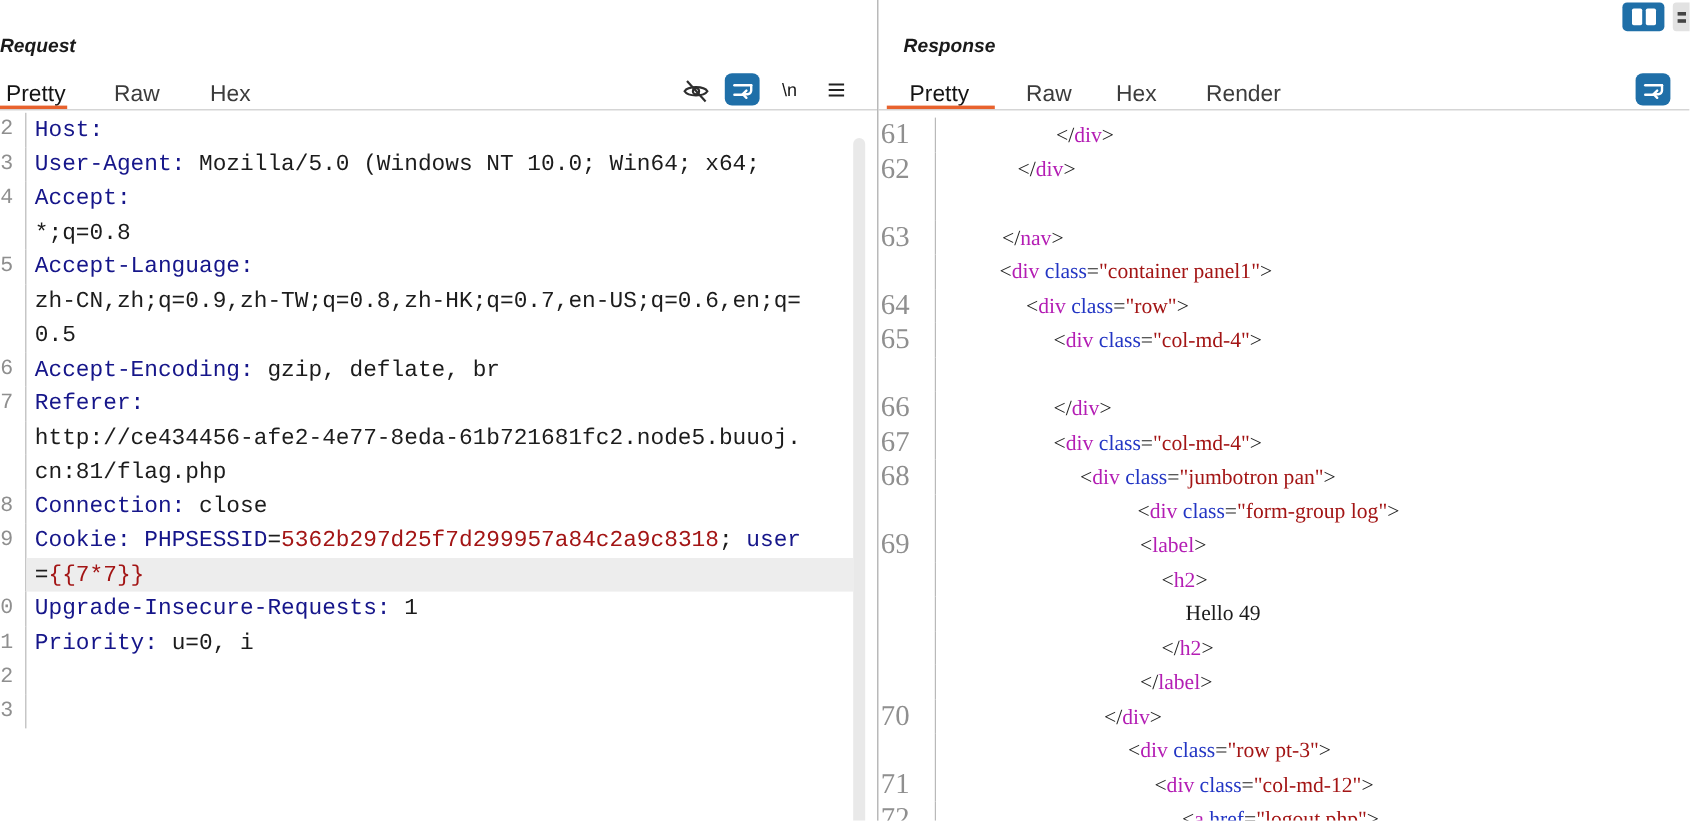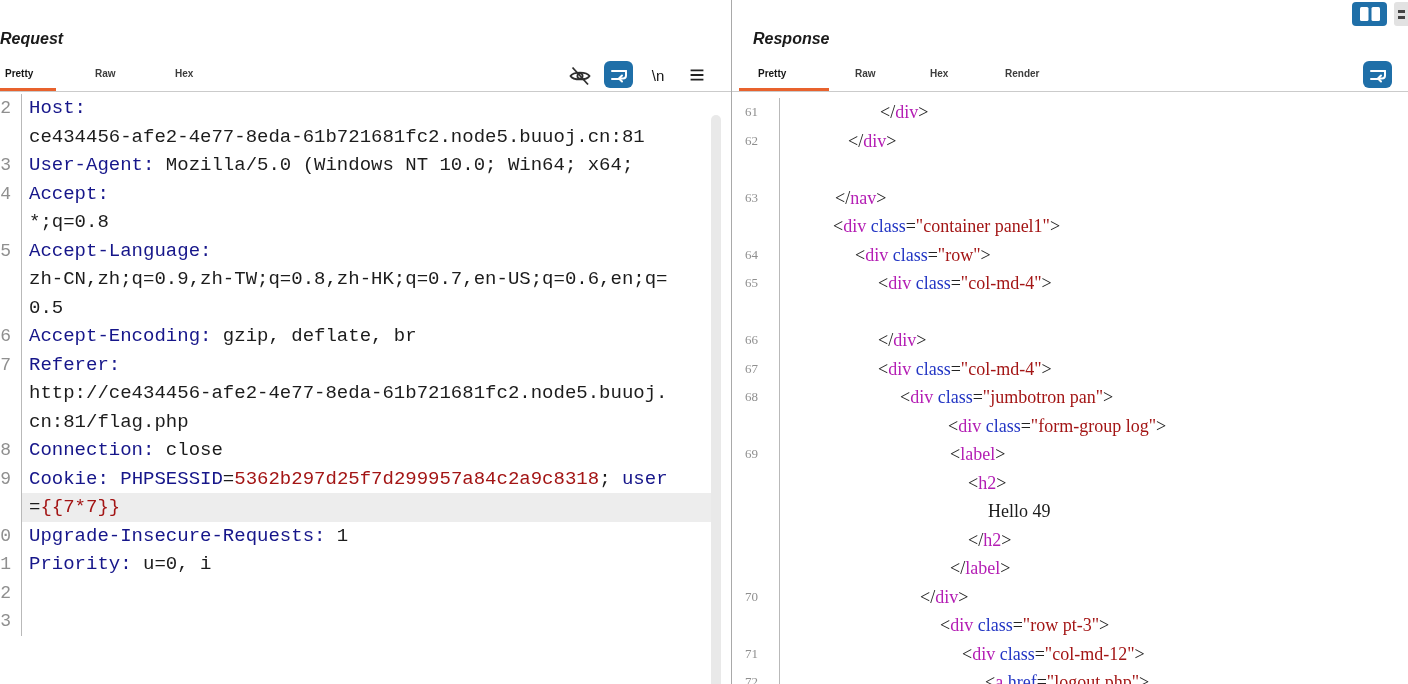--- a/index.html
+++ b/index.html
@@ -4,32 +4,32 @@
 <style>
   html,body{margin:0;padding:0;}
   body{width:1408px;height:684px;background:#fff;overflow:hidden;position:relative;
        font-family:"Liberation Sans",sans-serif;}
   .panel{position:absolute;top:0;height:684px;}
   #panel-request{left:0;width:731px;}
   #panel-response{left:731px;width:677px;border-left:1px solid #a9a9a9;box-sizing:border-box;}
   .panel-title{position:absolute;top:30px;font-size:16px;font-weight:bold;color:#1a1a1a;font-style:italic;}
   #panel-request .panel-title{left:0;}
   #panel-response .panel-title{left:21px;}
-  .tab{position:absolute;top:68px;font-size:10px;color:#3c3c3c;cursor:pointer;font-weight:bold;}
+  .tab{position:absolute;top:68px;font-size:19px;color:#3c3c3c;cursor:pointer;}
   .tab.active{color:#141414;}
   .tab-underline{position:absolute;top:88px;height:3px;background:#e8622d;}
   .hsep{position:absolute;top:91px;left:0;right:0;height:1px;background:#cbcbcb;}
   .code-area{position:absolute;top:92px;bottom:0;overflow:hidden;}
   #req-code{left:0;right:20px;padding-top:2px;font-family:"Liberation Mono",monospace;font-size:19px;}
   #resp-code{left:0;right:0;padding-top:6px;font-family:"Liberation Serif",serif;font-size:18px;}
   .crow{display:flex;height:28.5px;line-height:28.5px;white-space:pre;}
   .gut{color:#8f8f8f;text-align:right;border-right:1px solid #b9b9b9;}
   #req-code .gut{flex:0 0 11px;padding-right:10px;font-size:18px;}
   #req-code .txt{padding-left:7px;flex:1;}
-  #resp-code .gut{flex:0 0 26px;padding-right:21px;font-size:13px;font-family:"Liberation Serif",serif;}
+  #resp-code .gut{flex:0 0 26px;padding-right:21px;font-size:24px;font-family:"Liberation Serif",serif;}
   #resp-code .txt{padding-left:11px;flex:1;}
   .crow.hl .txt{background:#ededed;}
   .c-n{color:#16168a;} 
   .c-v{color:#1c1c1c;} 
   .c-r{color:#a31515;} 
   .c-b{color:#222;}    
   .c-t{color:#b41eb4;} 
   .c-a{color:#2336c4;} 
   .c-s{color:#a31515;} 
   .c-x{color:#1c1c1c;} 
@@ -73,21 +73,20 @@
   </div>
   <div class="icon-btn" style="left:684px;top:62px;width:26px;height:26px">
     <svg width="22" height="22" viewBox="0 0 24 24">
       <path d="M5 7h14M5 12h14M5 17h14" stroke="#222" stroke-width="2" fill="none"></path>
     </svg>
   </div>
 
   <div class="hsep"></div>
   <div class="code-area" id="req-code">
       <div class="crow"><span class="gut">2</span><span class="txt"><span class="c-n">Host:</span></span></div>
-      <div class="crow"><span class="gut"></span><span class="txt"><span class="c-v">ce434456-afe2-4e77-8eda-61b721681fc2.node5.buuoj.cn:81</span></span></div>
       <div class="crow"><span class="gut">3</span><span class="txt"><span class="c-n">User-Agent:</span><span class="c-v"> Mozilla/5.0 (Windows NT 10.0; Win64; x64;</span></span></div>
       <div class="crow"><span class="gut">4</span><span class="txt"><span class="c-n">Accept:</span></span></div>
       <div class="crow"><span class="gut"></span><span class="txt"><span class="c-v">*;q=0.8</span></span></div>
       <div class="crow"><span class="gut">5</span><span class="txt"><span class="c-n">Accept-Language:</span></span></div>
       <div class="crow"><span class="gut"></span><span class="txt"><span class="c-v">zh-CN,zh;q=0.9,zh-TW;q=0.8,zh-HK;q=0.7,en-US;q=0.6,en;q=</span></span></div>
       <div class="crow"><span class="gut"></span><span class="txt"><span class="c-v">0.5</span></span></div>
       <div class="crow"><span class="gut">6</span><span class="txt"><span class="c-n">Accept-Encoding:</span><span class="c-v"> gzip, deflate, br</span></span></div>
       <div class="crow"><span class="gut">7</span><span class="txt"><span class="c-n">Referer:</span></span></div>
       <div class="crow"><span class="gut"></span><span class="txt"><span class="c-v">http://ce434456-afe2-4e77-8eda-61b721681fc2.node5.buuoj.</span></span></div>
       <div class="crow"><span class="gut"></span><span class="txt"><span class="c-v">cn:81/flag.php</span></span></div>

